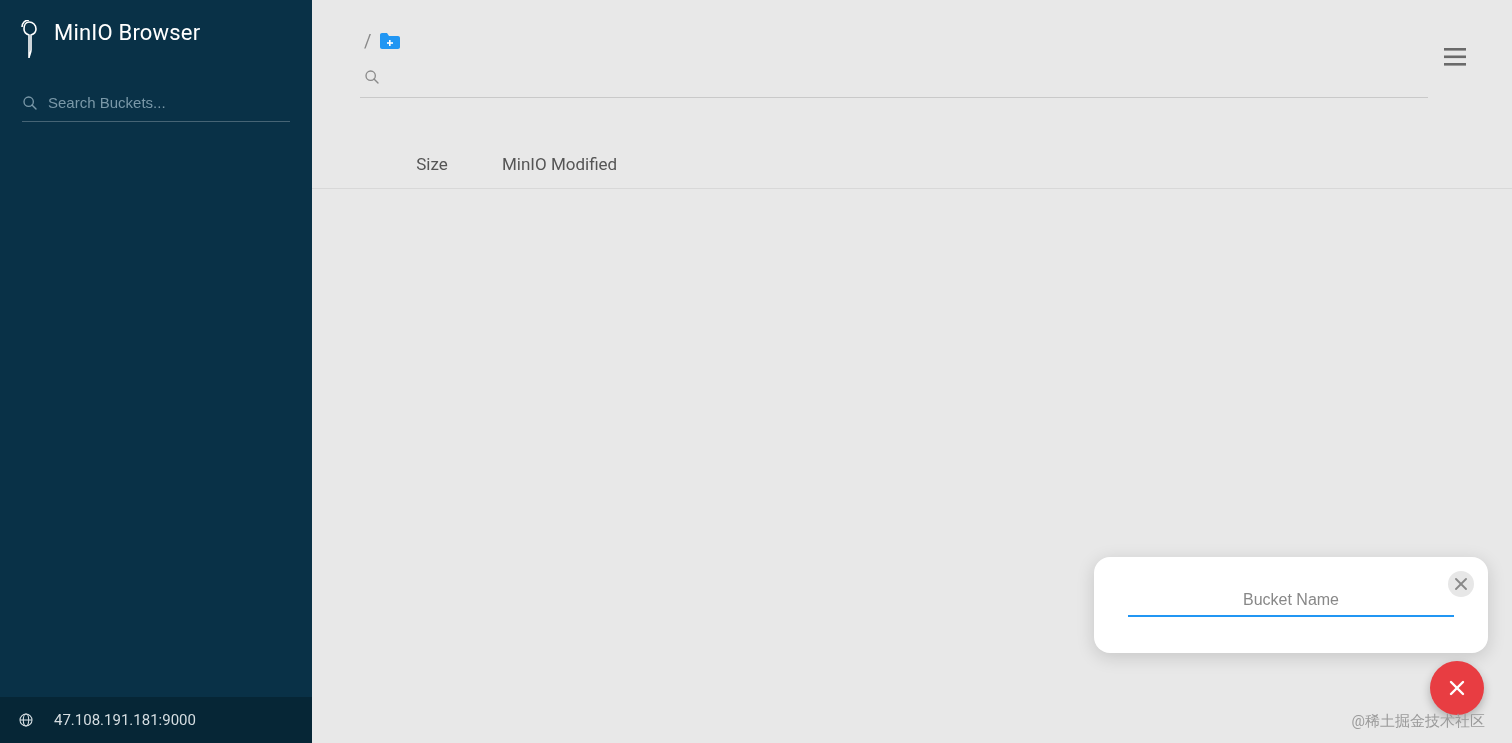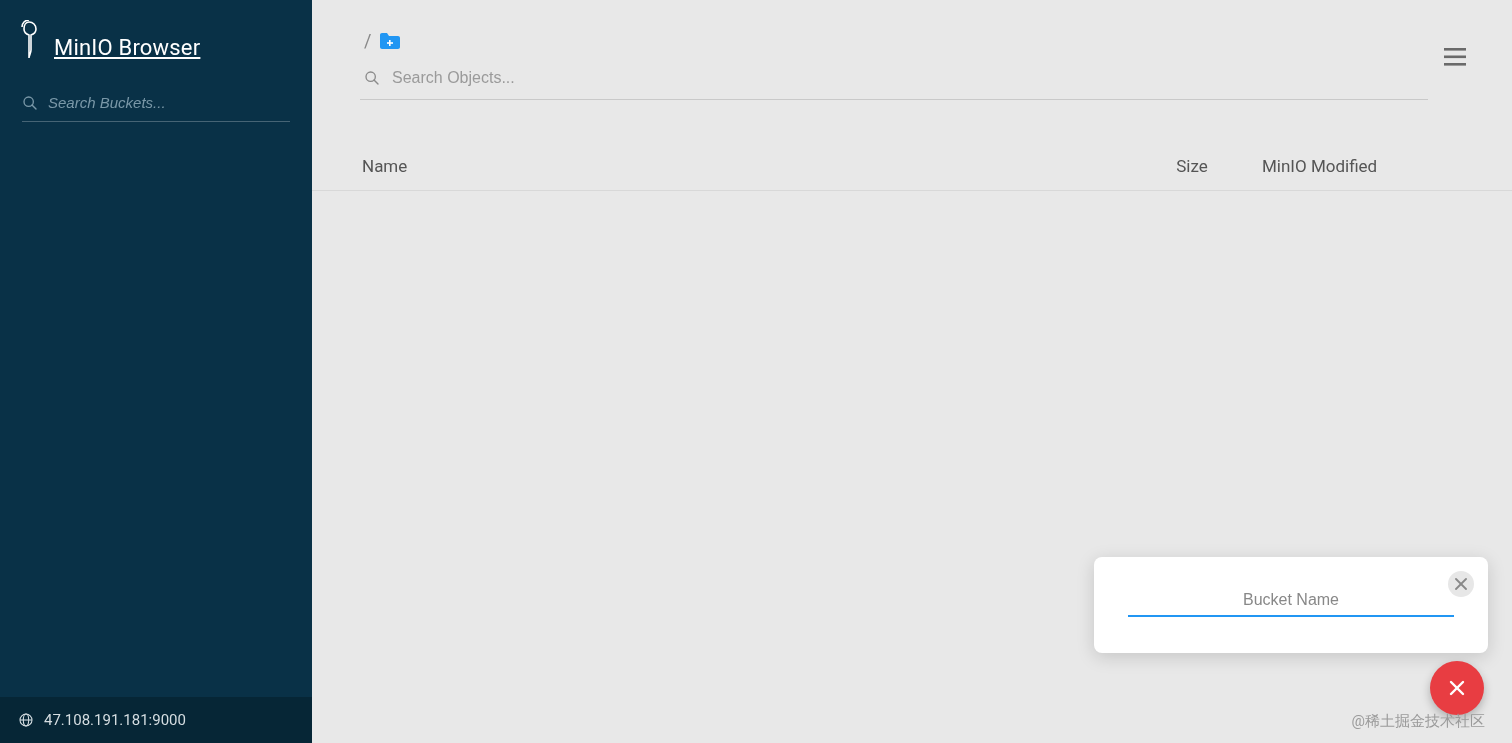--- a/index.html
+++ b/index.html
@@ -10,57 +10,55 @@
   .sidebar {
     width: 312px;
     background: #093147; 
     color: #fff;
     display: flex;
     flex-direction: column;
     position: relative;
   }
   .sidebar-header {
     display: flex;
-    align-items: flex-end;
+    align-items: flex-start;
     padding: 20px 20px 20px 18px;
     gap: 14px;
-    text-decoration: underline;
   }
   .logo-wrap { width: 22px; height: 40px; display:flex; align-items:center; justify-content:center; }
   .brand-title { font-size: 22px; font-weight: 400; letter-spacing: 0.2px; color: #fff; }
 
   .bucket-search {
     margin: 8px 22px 0 22px;
     display: flex;
     align-items: center;
     gap: 10px;
     border-bottom: 1px solid rgba(255,255,255,0.25);
     padding: 6px 0 10px 0;
   }
   .bucket-search input {
     background: transparent;
     border: none;
     outline: none;
     color: #cfd8dc;
     font-size: 15px;
     width: 100%;
-    font-style: italic;
   }
   .bucket-search input::placeholder { color: #7a98a8; }
 
   .sidebar-footer {
     position: absolute;
     bottom: 0;
     left: 0;
     right: 0;
     background: #062636;
     padding: 14px 18px;
     display: flex;
     align-items: center;
-    gap: 10px;
+    gap: 20px;
     color: #d5dde1;
     font-size: 15px;
   }
 
   
   .main {
     flex: 1;
     display: flex;
     flex-direction: column;
     position: relative;
@@ -126,21 +124,21 @@
   .col-size { width: 140px; text-align: center; }
   .col-modified { width: 200px; }
 
   
   .popover {
     position: absolute;
     right: 24px;
     bottom: 90px;
     width: 394px;
     background: #fff;
-    border-radius: 8px;
+    border-radius: 16px;
     box-shadow: 0 4px 18px rgba(0,0,0,0.15);
     padding: 28px 34px 36px 34px;
   }
   .popover-close {
     position: absolute;
     top: 14px;
     right: 14px;
     width: 26px;
     height: 26px;
     border-radius: 50%;
@@ -242,35 +240,33 @@
         </span>
       </div>
 
       <div class="object-search">
         <span class="icon-search">
           <svg width="16" height="16" viewBox="0 0 24 24" fill="none">
             <circle cx="10" cy="10" r="7" stroke="#8a8a8a" stroke-width="2"></circle>
             <line x1="15" y1="15" x2="21" y2="21" stroke="#8a8a8a" stroke-width="2" stroke-linecap="round"></line>
           </svg>
         </span>
-        <input type="text" placeholder="Search Objects..." style="">
       </div>
     </div>
 
     <div class="hamburger">
       <svg width="22" height="18" viewBox="0 0 22 18">
         <rect y="0" width="22" height="2.6" fill="#6a6a6a"></rect>
         <rect y="7.5" width="22" height="2.6" fill="#6a6a6a"></rect>
         <rect y="15" width="22" height="2.6" fill="#6a6a6a"></rect>
       </svg>
     </div>
   </div>
 
   <div class="table-header">
-    <div class="col-name">Name</div>
     <div class="col-size">Size</div>
     <div class="col-modified">MinIO Modified</div>
   </div>
 
   <div class="popover">
     <div class="popover-close">
       <svg width="12" height="12" viewBox="0 0 12 12">
         <line x1="1" y1="1" x2="11" y2="11" stroke="#888" stroke-width="1.8" stroke-linecap="round"></line>
         <line x1="11" y1="1" x2="1" y2="11" stroke="#888" stroke-width="1.8" stroke-linecap="round"></line>
       </svg>

